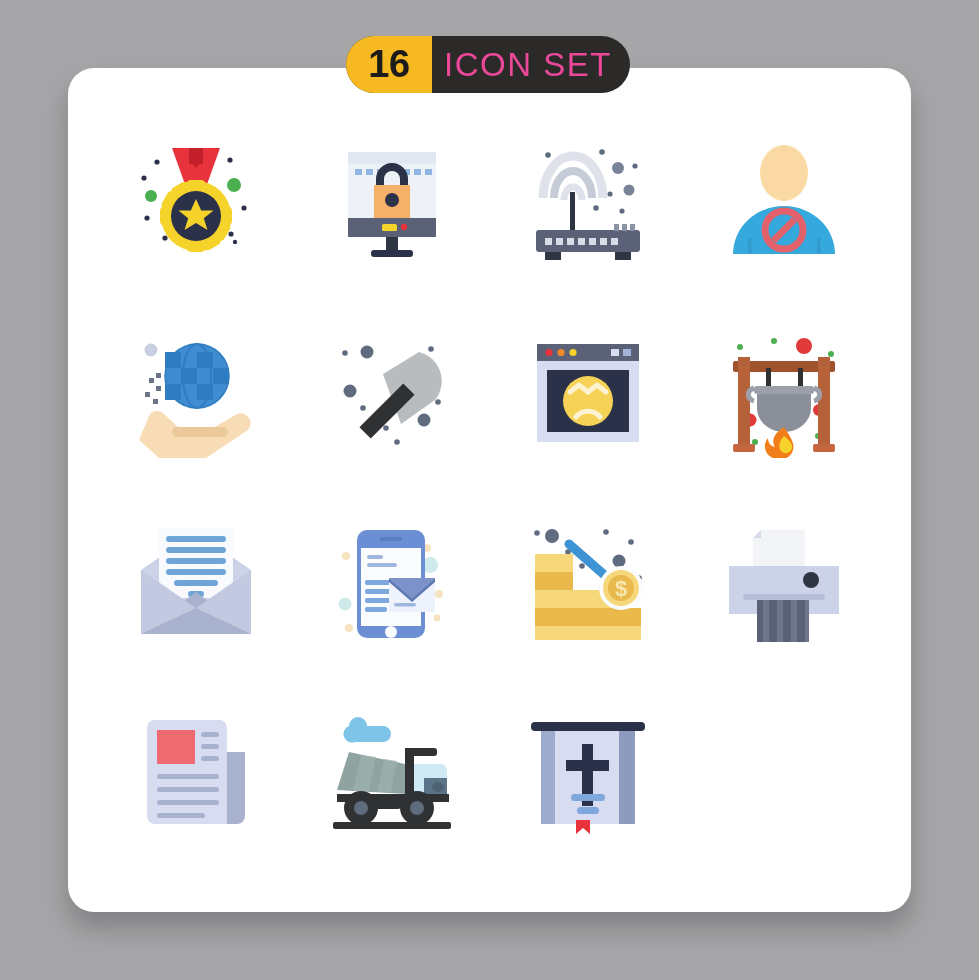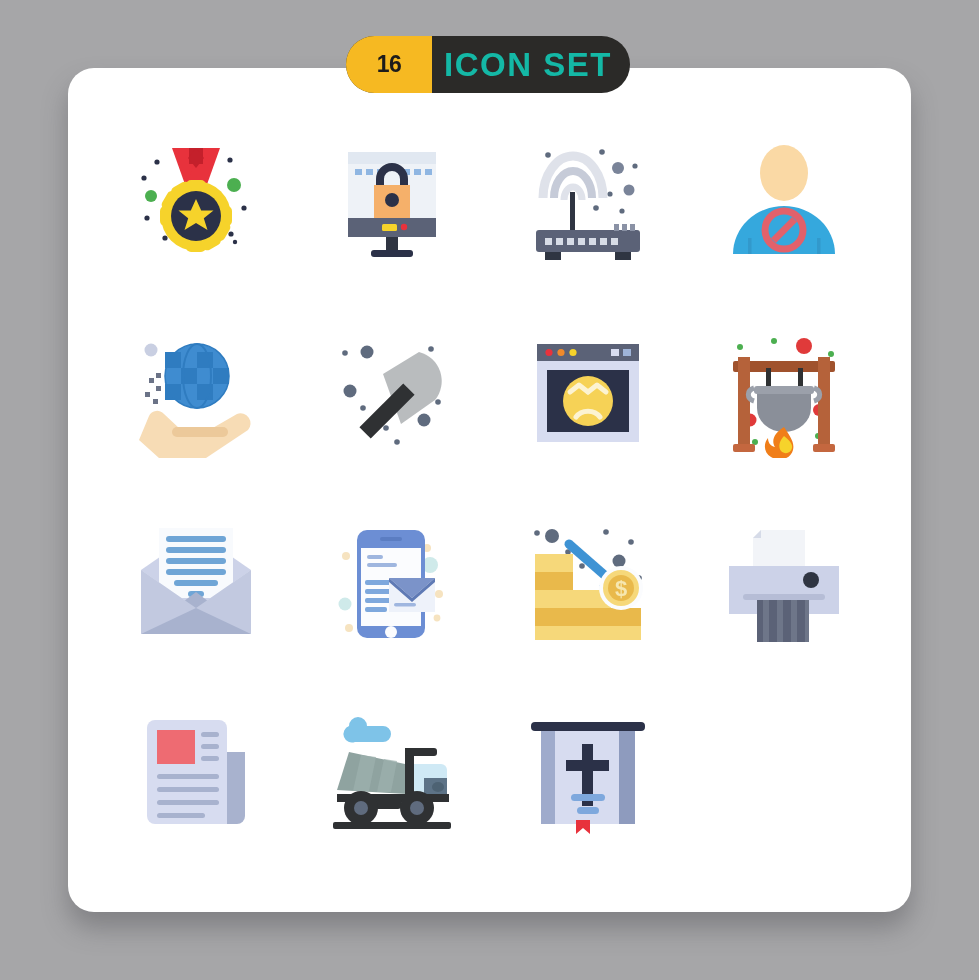--- a/index.html
+++ b/index.html
@@ -36,32 +36,32 @@
     background: #2b2a28;
     overflow: hidden;
     display: flex;
     align-items: stretch;
     z-index: 5;
   }
   #badge .num {
     width: 86px;
     background: #f6b922;
     color: #1d1c1b;
-    font-size: 23px;
+    font-size: 38px;
     font-weight: bold;
     display: flex;
     align-items: center;
     justify-content: center;
     letter-spacing: -0.5px;
   }
   #badge .txt {
     flex: 1;
-    color: #14b8a6;
+    color: #ec4899;
     font-size: 33px;
-    font-weight: bold;
+    font-weight: normal;
     display: flex;
     align-items: center;
     justify-content: center;
     letter-spacing: 1.5px;
     padding-right: 6px;
   }
 
   #grid {
     position: absolute;
     left: 98px;

